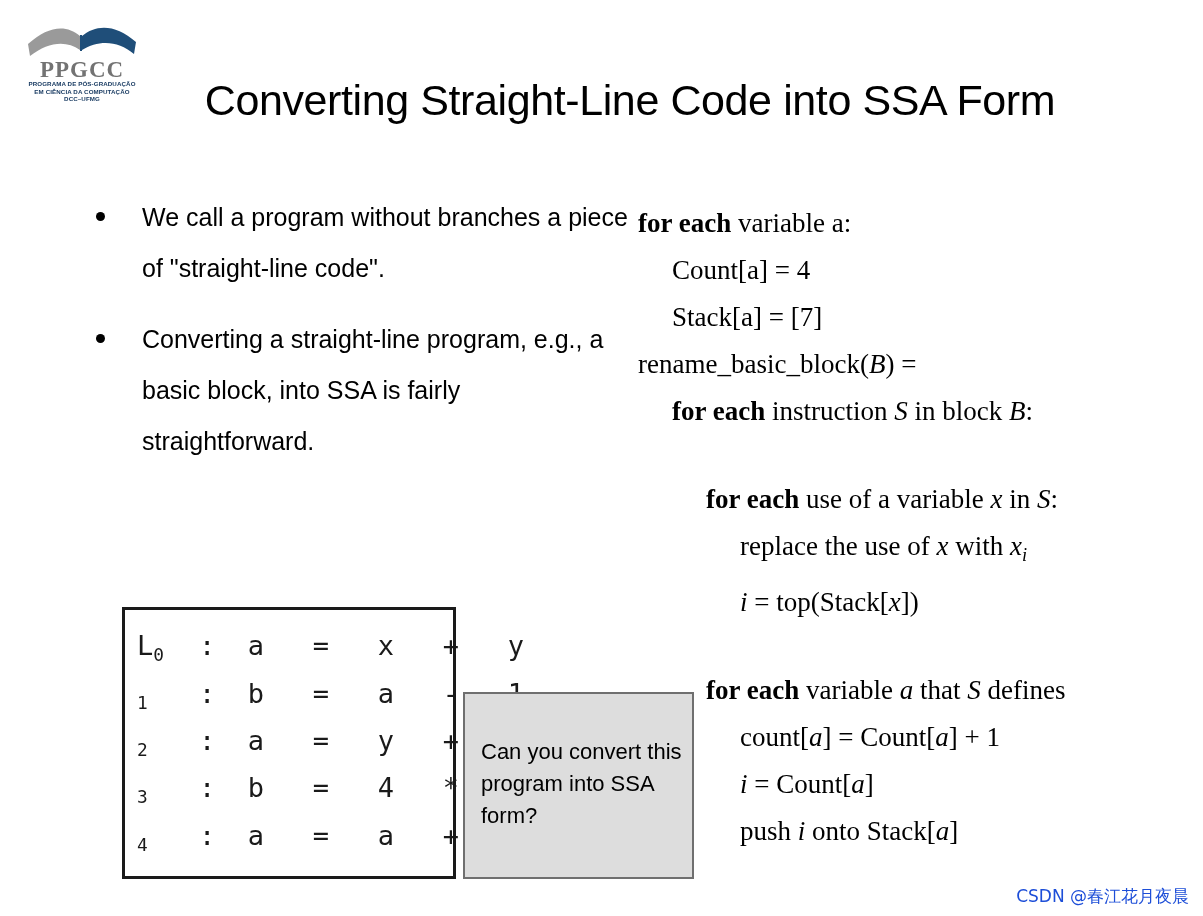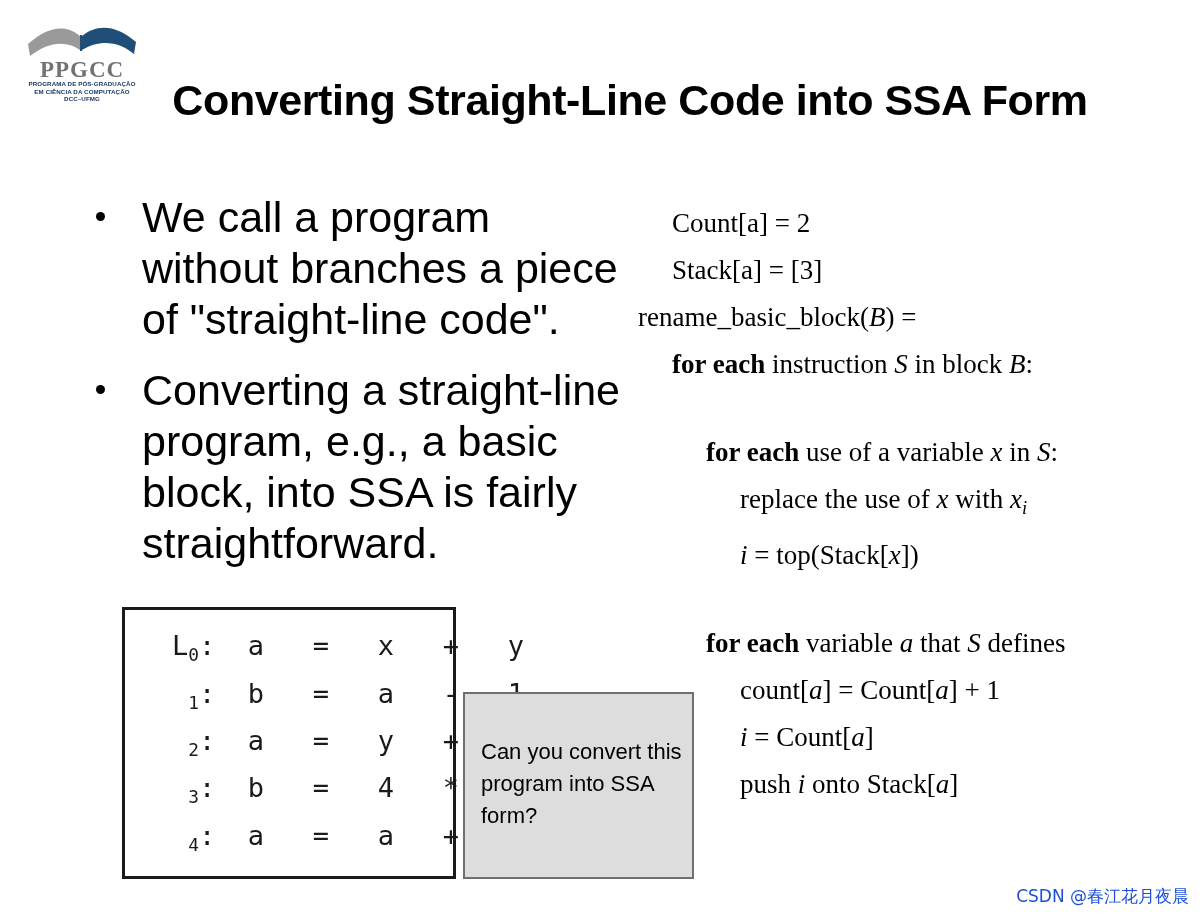--- a/index.html
+++ b/index.html
@@ -52,37 +52,37 @@
 
   
   #title {
     position: absolute;
     left: 140px;
     top: 76px;
     width: 980px;
     text-align: center;
     font-size: 43px;
     font-family: "Liberation Sans", sans-serif;
-    font-weight: 700;
+    font-weight: 400;
     letter-spacing: -0.4px;
     color: #000;
     white-space: nowrap;
   }
 
   
   #bullets {
     position: absolute;
     left: 88px;
     top: 192px;
     width: 540px;
   }
   .bullet {
     position: relative;
     padding-left: 54px;
-    font-size: 43px;
+    font-size: 25px;
     line-height: 51px;
     font-family: "Liberation Sans", sans-serif;
     color: #000;
   }
   .bullet + .bullet { margin-top: 20px; }
   .bullet .dot {
     position: absolute;
     left: 8px;
     top: 20px;
     width: 9px;
@@ -103,21 +103,21 @@
     box-sizing: border-box;
   }
   .code-line {
     position: absolute;
     font-family: "DejaVu Sans Mono", "Liberation Mono", monospace;
     font-size: 27px;
     color: #1a1a1a;
     white-space: pre;
     letter-spacing: 0;
   }
-  .code-line .lbl { display:inline-block; width: 62px; text-align: right; }
+  .code-line .lbl { display:inline-block; width: 62px; text-align: left; }
   .code-line .lbl sub { font-size: 0.66em; }
 
   
   #qbox {
     position: absolute;
     left: 463px;
     top: 692px;
     width: 231px;
     height: 187px;
     background: #dddddd;
@@ -203,22 +203,23 @@
     <div class="code-line" style="left: 12px; top: 115px;"><span class="lbl"><sub>2</sub></span>: &nbsp;a   =   y   +   b</div>
     <div class="code-line" style="left: 12px; top: 162px;"><span class="lbl"><sub>3</sub></span>: &nbsp;b   =   4   *   x</div>
     <div class="code-line" style="left: 12px; top: 210px;"><span class="lbl"><sub>4</sub></span>: &nbsp;a   =   a   +   b</div>
   </div>
 
 <div id="qbox">
   <div class="qtext">Can you convert this program into SSA form?</div>
 </div>
 
 <div id="algo">
-    <div class="ln ind1">Count[a] = 2</div>
-    <div class="ln ind1">Stack[a] = [3]</div>
+    <div class="ln"><b>for each</b> variable a:</div>
+    <div class="ln ind1">Count[a] = 4</div>
+    <div class="ln ind1">Stack[a] = [7]</div>
     <div class="ln">rename_basic_block(<i>B</i>) =</div>
     <div class="ln ind1"><b>for each</b> instruction <i>S</i> in block <i>B</i>:</div>
     <div class="ln ind2"><b>for each</b> use of a variable <i>x</i> in <i>S</i>:</div>
     <div class="ln ind3">replace the use of <i>x</i> with <i>x</i><sub>i</sub></div>
     <div class="ln ind3"><i>i</i> = top(Stack[<i>x</i>])</div>
     <div class="ln ind2"><b>for each</b> variable <i>a</i> that <i>S</i> defines</div>
     <div class="ln ind3">count[<i>a</i>] = Count[<i>a</i>] + 1</div>
     <div class="ln ind3"><i>i</i> = Count[<i>a</i>]</div>
     <div class="ln ind3">push <i>i</i> onto Stack[<i>a</i>]</div>
   </div>

